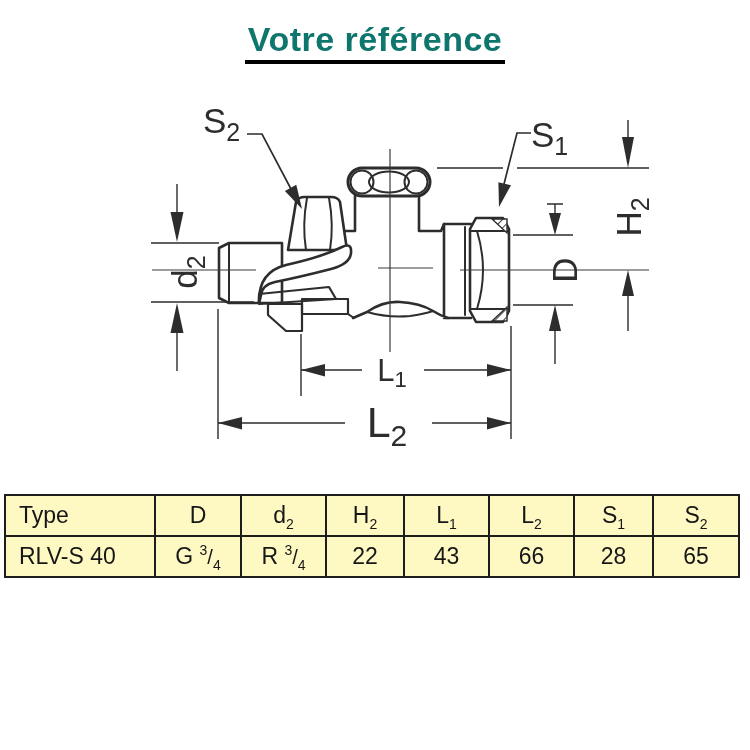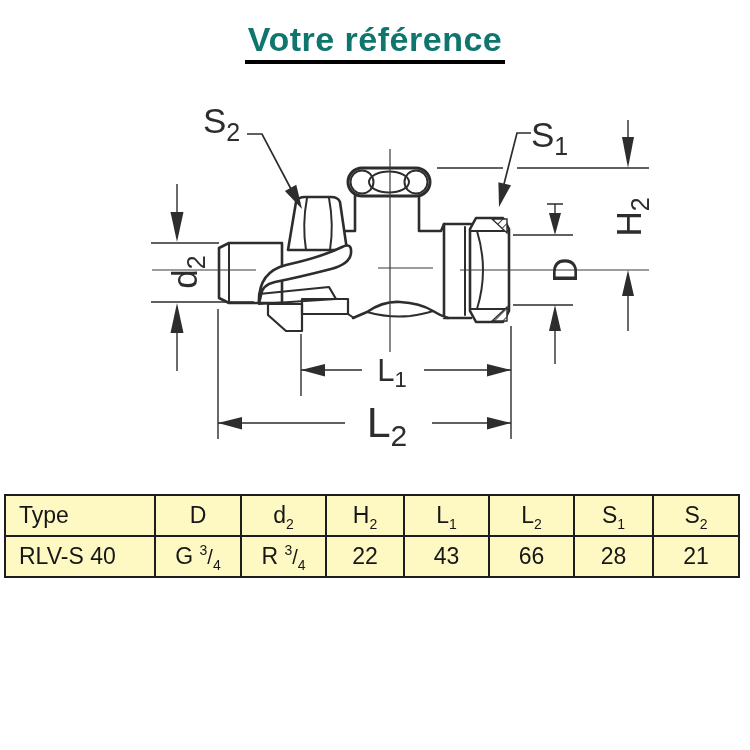--- a/index.html
+++ b/index.html
@@ -211,16 +211,16 @@
     <td>
       <span>G</span>&nbsp;<sup>3</sup><span class="fracsep">/</span><sub>4</sub>
     </td>
     <td>
       <span>R</span>&nbsp;<sup>3</sup><span class="fracsep">/</span><sub>4</sub>
     </td>
     <td>22</td>
     <td>43</td>
     <td>66</td>
     <td>28</td>
-    <td>21</td>
+    <td>65</td>
   </tr>
 </tbody>
   </table>
 
 </body></html>

